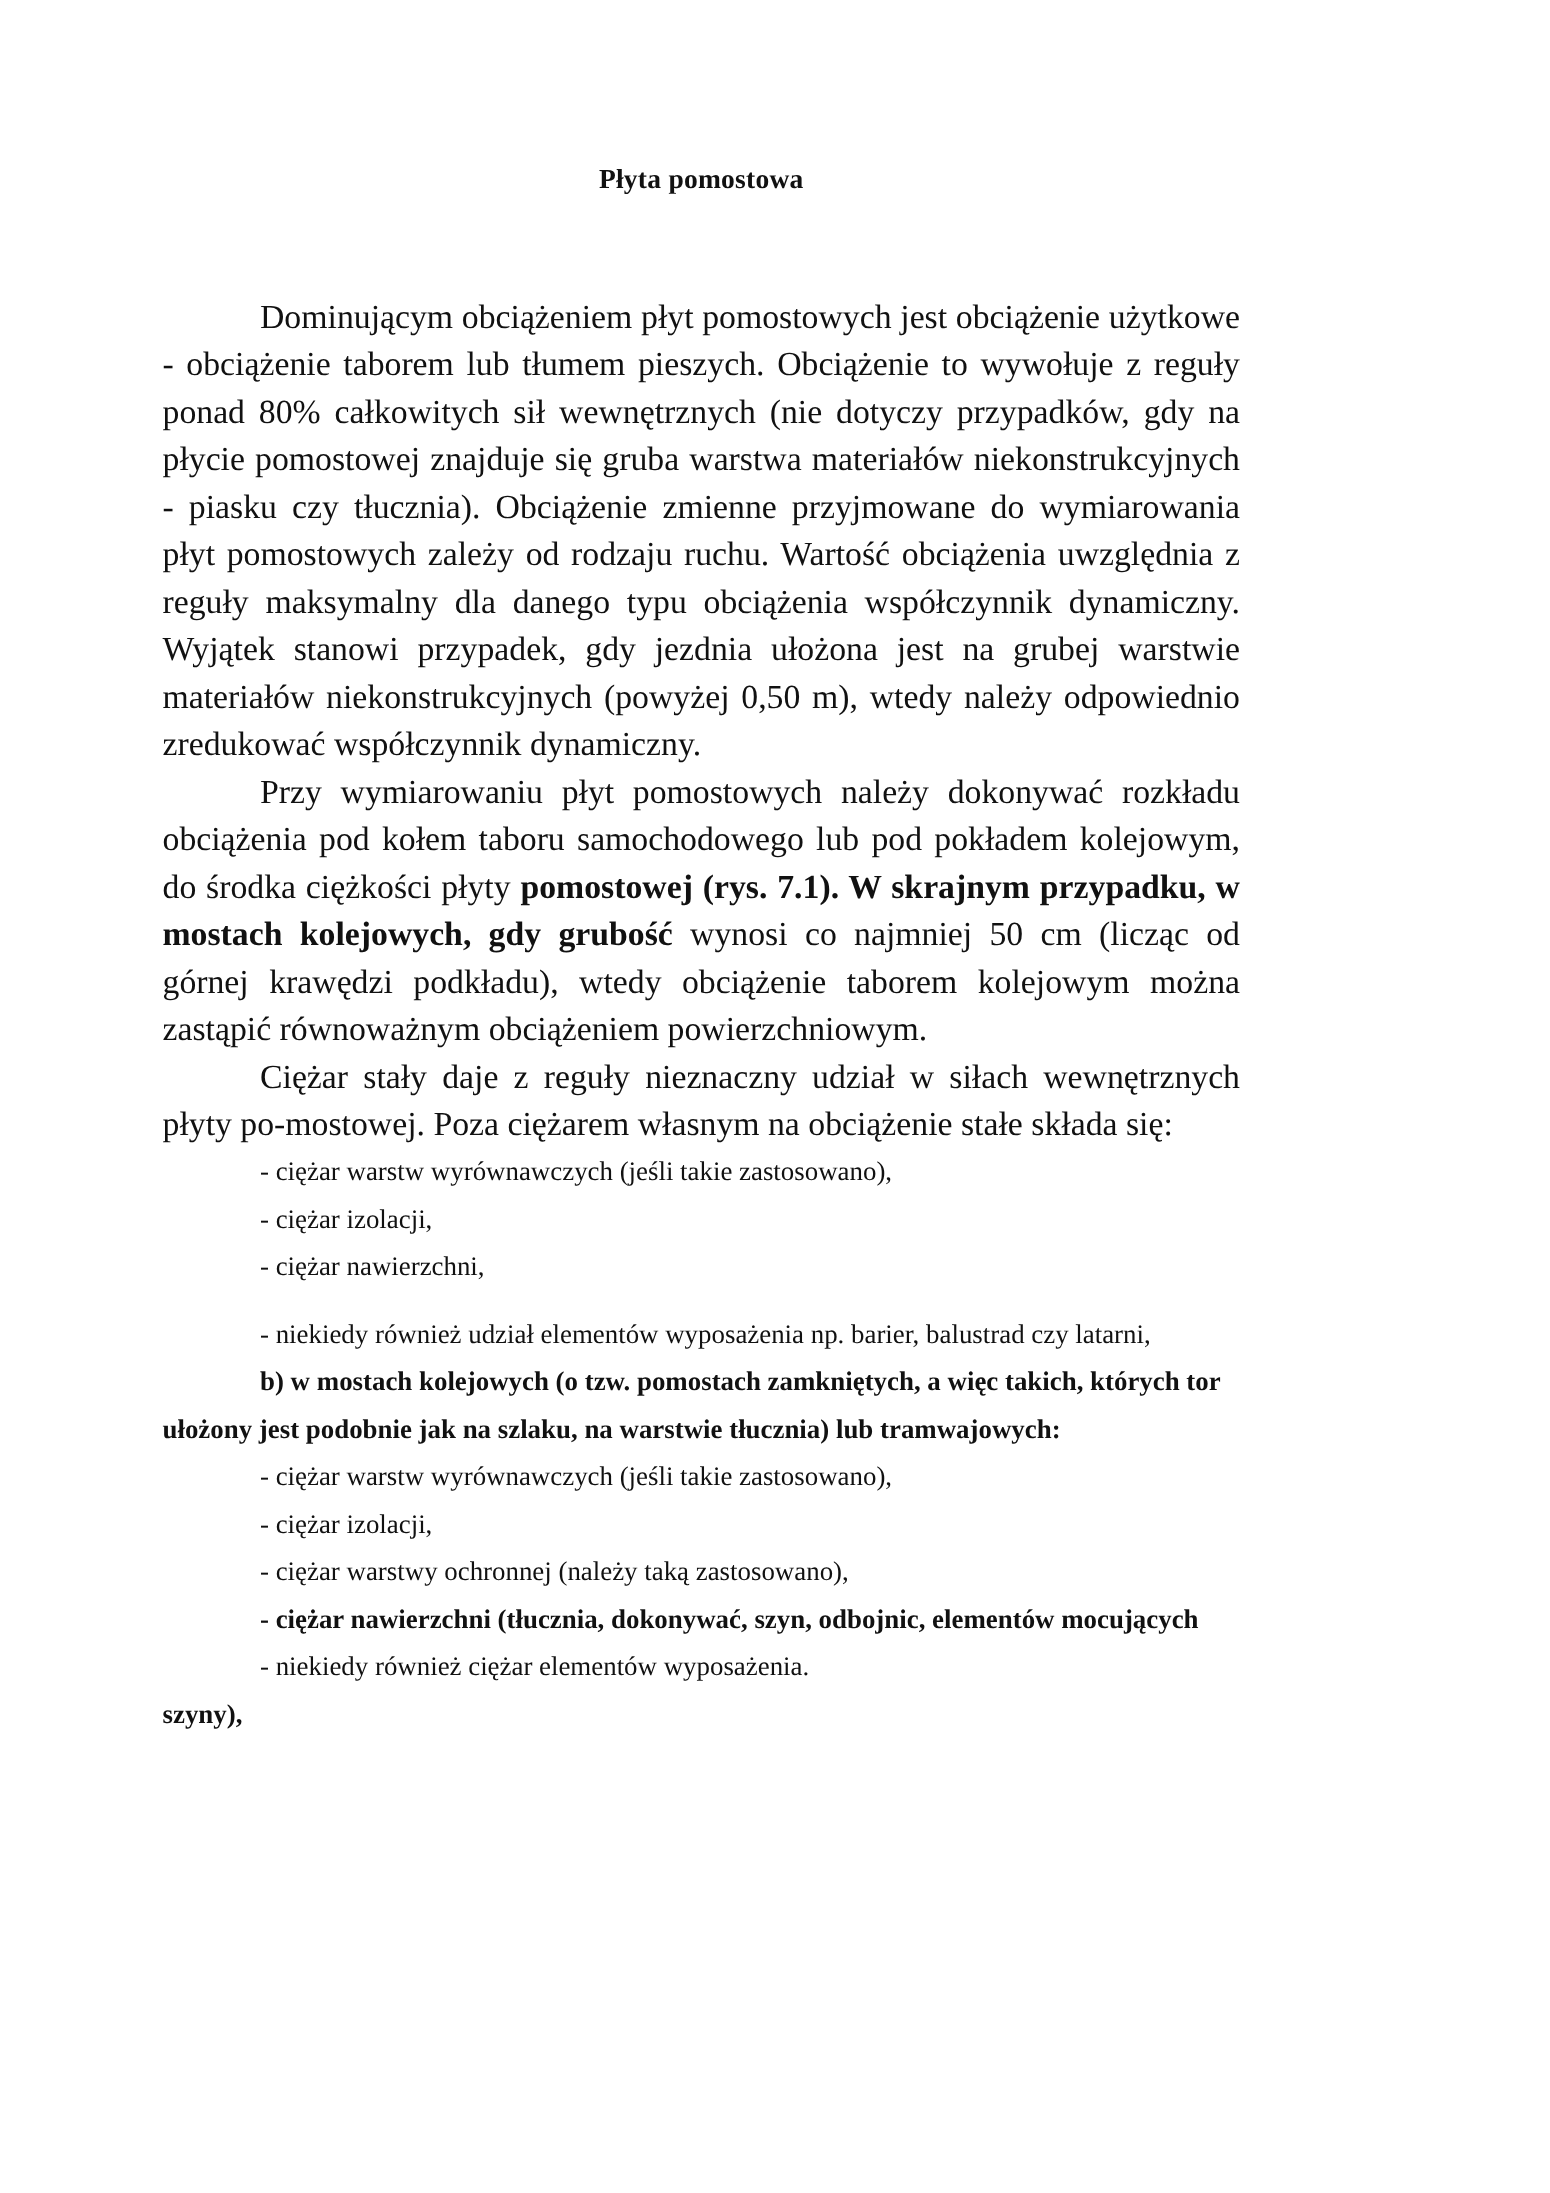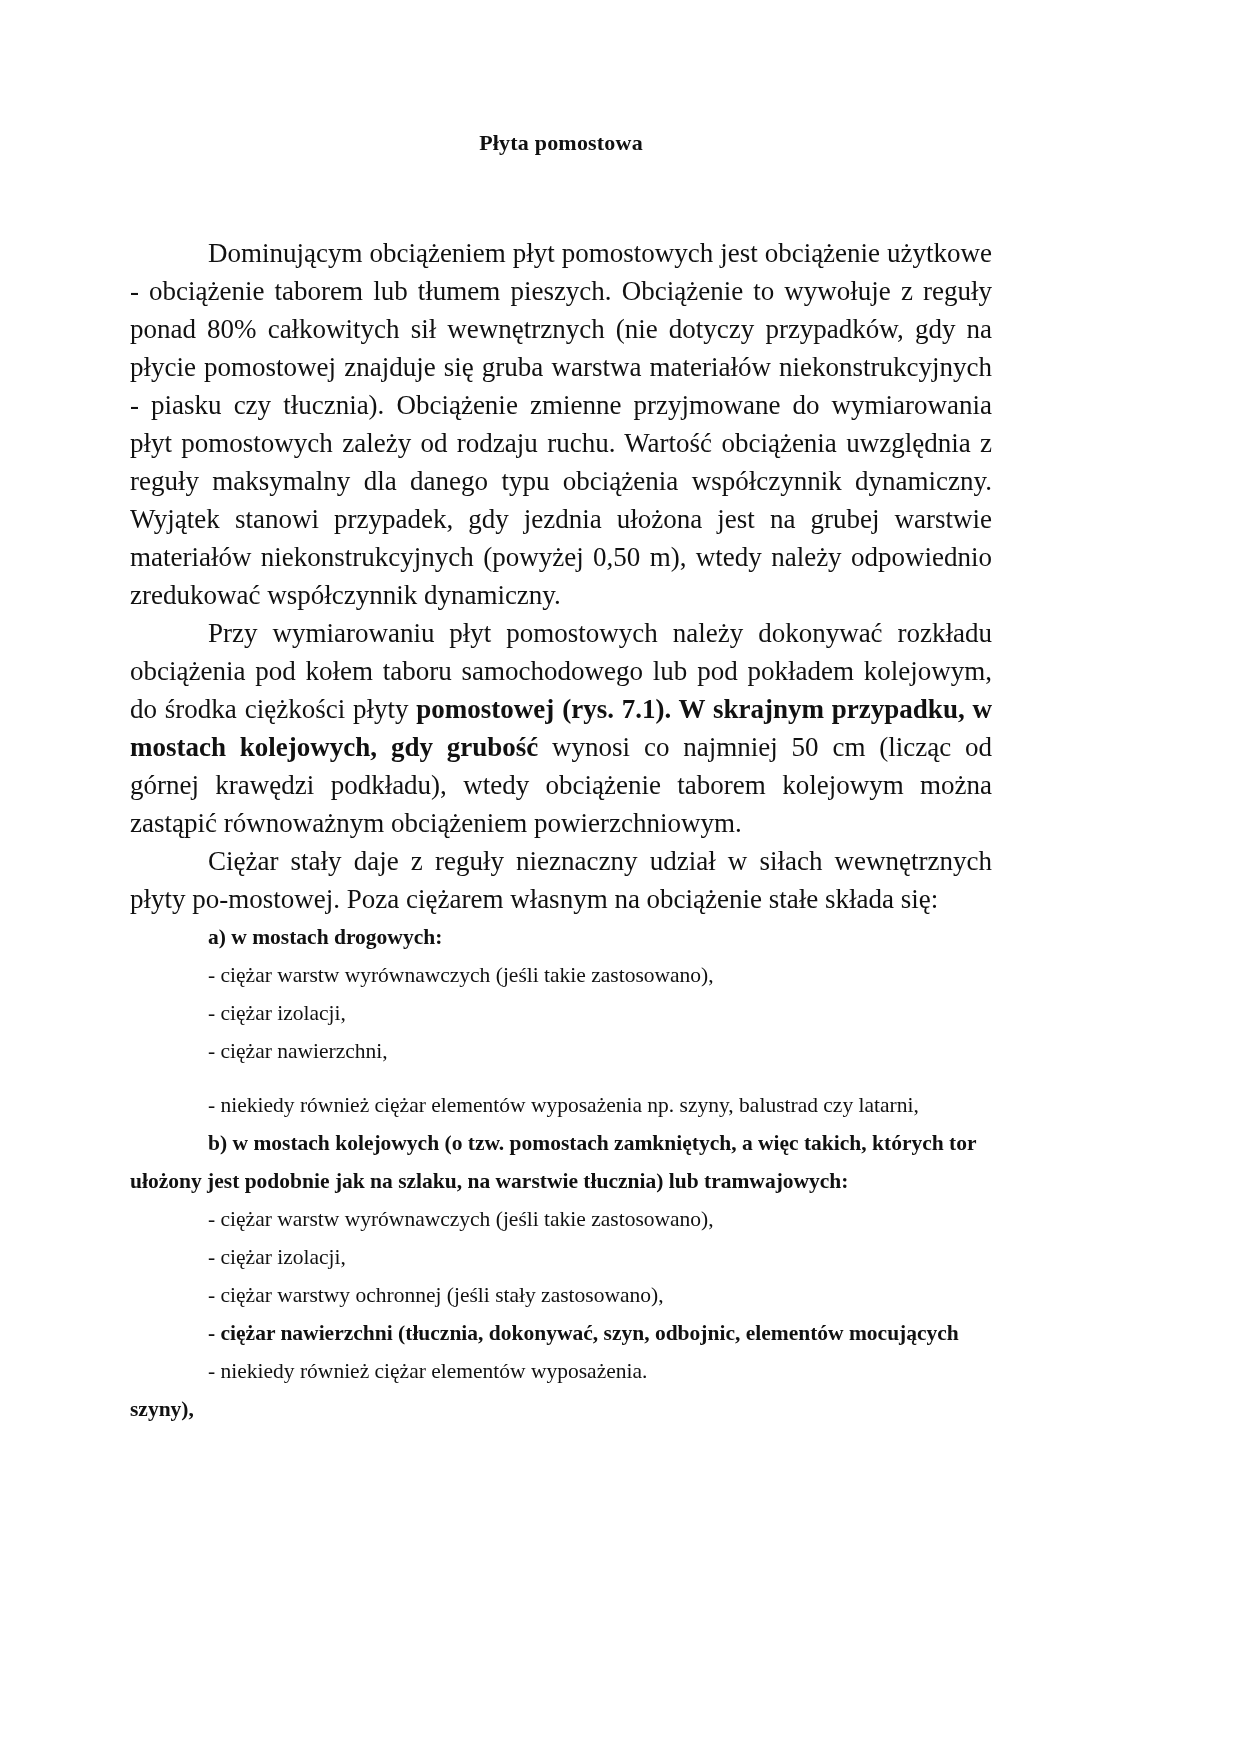--- a/index.html
+++ b/index.html
@@ -77,41 +77,40 @@
     <h1 class="doc-title">Płyta pomostowa</h1>
 
     <div class="body-block">
 
       <p class="para">Dominującym obciążeniem płyt pomostowych jest obciążenie użytkowe - obciążenie taborem lub tłumem pieszych. Obciążenie to wywołuje z reguły ponad 80% całkowitych sił wewnętrznych (nie dotyczy przypadków, gdy na płycie pomostowej znajduje się gruba warstwa materiałów niekonstrukcyjnych - piasku czy tłucznia). Obciążenie zmienne przyjmowane do wymiarowania płyt pomostowych zależy od rodzaju ruchu. Wartość obciążenia uwzględnia z reguły maksymalny dla danego typu obciążenia współczynnik dynamiczny. Wyjątek stanowi przypadek, gdy jezdnia ułożona jest na grubej warstwie materiałów niekonstrukcyjnych (powyżej 0,50 m), wtedy należy odpowiednio zredukować współczynnik dynamiczny.</p>
 
       <p class="para"><span>Przy wymiarowaniu płyt pomostowych należy dokonywać rozkładu obciążenia pod kołem taboru samochodowego lub pod pokładem kolejowym, do środka ciężkości płyty </span><span class="bold">pomostowej (rys. 7.1). W skrajnym przypadku, w mostach kolejowych, gdy grubość </span><span>wynosi co najmniej 50 cm (licząc od górnej krawędzi podkładu), wtedy obciążenie taborem kolejowym można zastąpić równoważnym obciążeniem powierzchniowym.</span></p>
 
       <p class="para">Ciężar stały daje z reguły nieznaczny udział w siłach wewnętrznych płyty po-mostowej. Poza ciężarem własnym na obciążenie stałe składa się:</p>
 
-      <p class="listline bold">a) w mostach drogowych:</p>
 
       <p class="listline">- ciężar warstw wyrównawczych (jeśli takie zastosowano),</p>
 
       <p class="listline">- ciężar izolacji,</p>
 
       <p class="listline">- ciężar nawierzchni,</p>
 
       <div class="spacer-sm"></div>
 
-      <p class="listline">- niekiedy również ciężar elementów wyposażenia np. szyny, balustrad czy latarni,</p>
+      <p class="listline">- niekiedy również udział elementów wyposażenia np. barier, balustrad czy latarni,</p>
 
       <p class="listline bold">b) w mostach kolejowych (o tzw. pomostach zamkniętych, a więc takich, których tor</p>
 
       <p class="listline flush bold">ułożony jest podobnie jak na szlaku, na warstwie tłucznia) lub tramwajowych:</p>
 
       <p class="listline">- ciężar warstw wyrównawczych (jeśli takie zastosowano),</p>
 
       <p class="listline">- ciężar izolacji,</p>
 
-      <p class="listline">- ciężar warstwy ochronnej (jeśli stały zastosowano),</p>
+      <p class="listline">- ciężar warstwy ochronnej (należy taką zastosowano),</p>
 
       <p class="listline bold">- ciężar nawierzchni (tłucznia, dokonywać, szyn, odbojnic, elementów mocujących</p>
 
       <p class="listline">- niekiedy również ciężar elementów wyposażenia.</p>
 
       <p class="listline flush bold">szyny),</p>
 
     </div>
   </div>
 </div>

